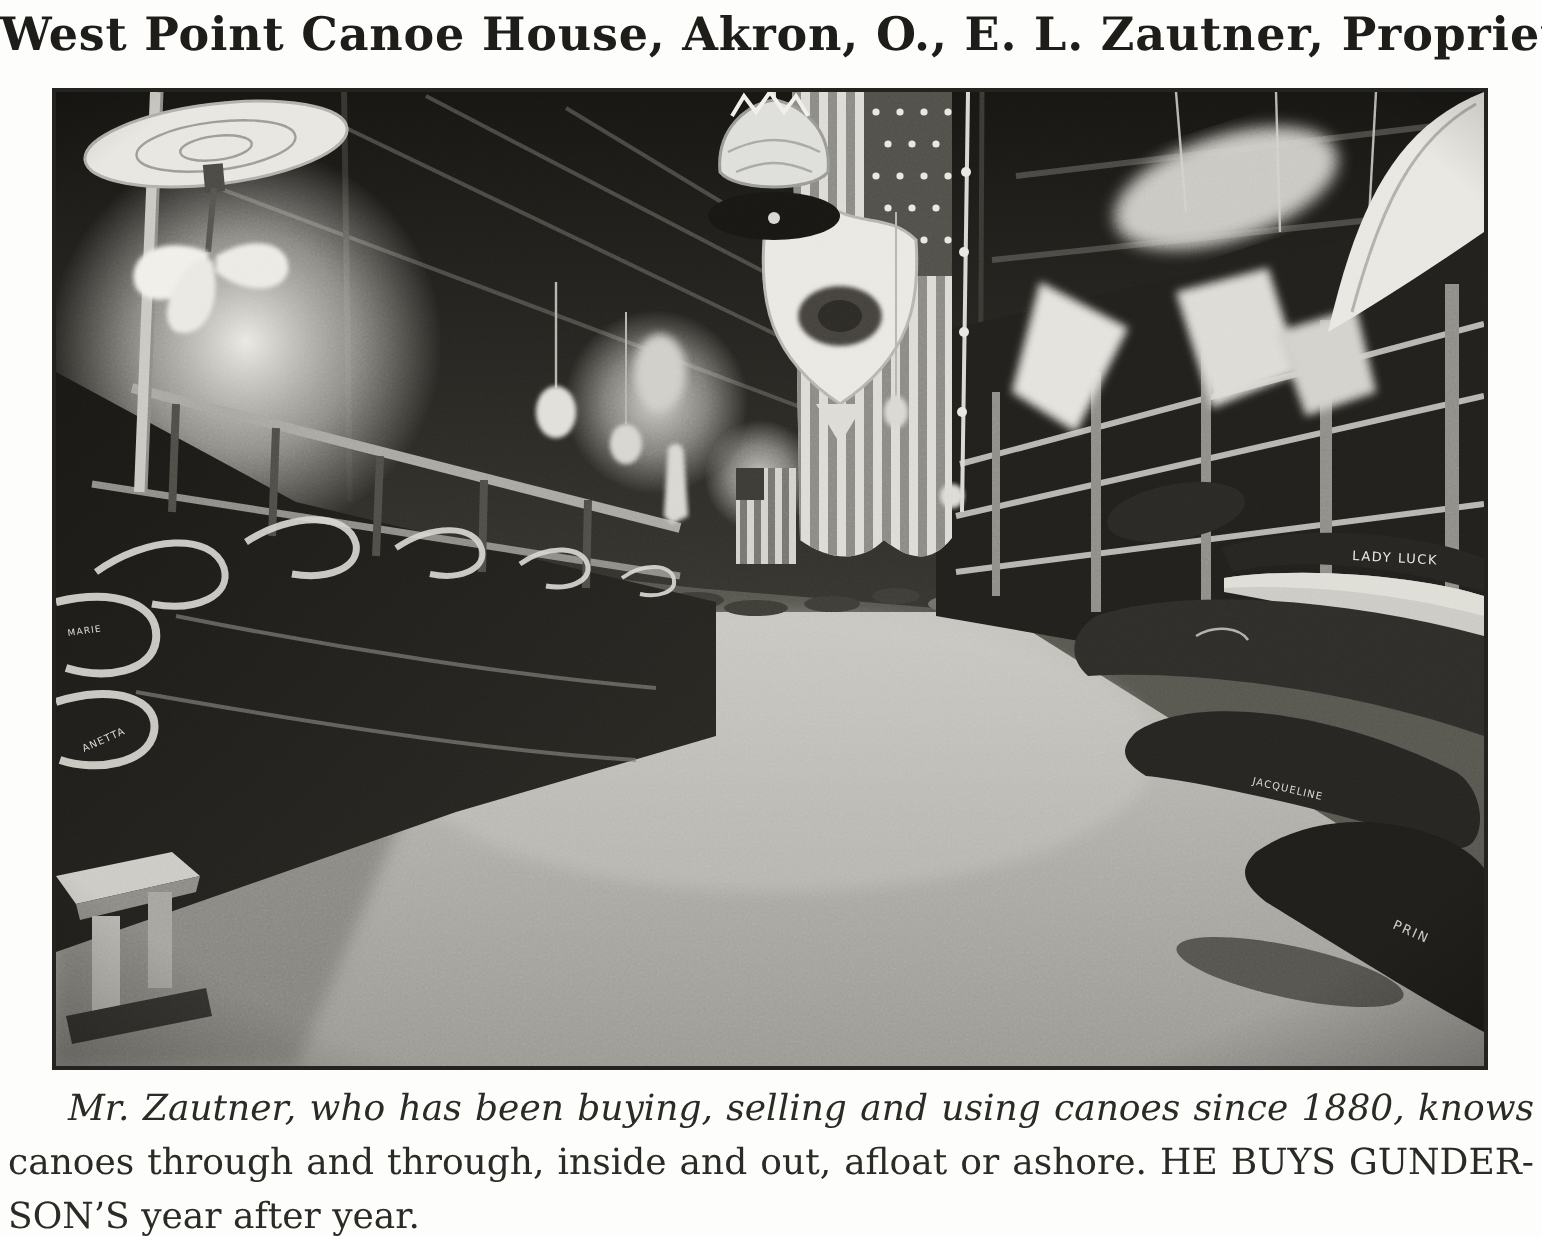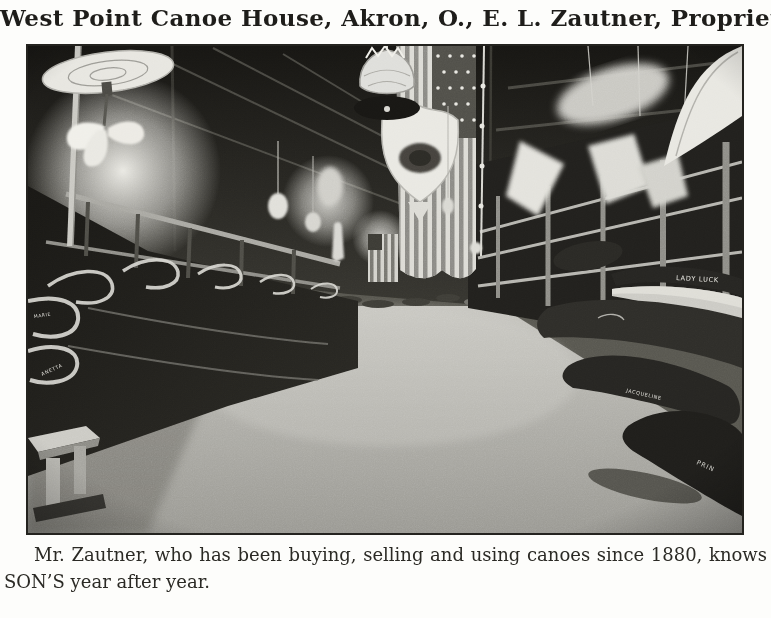--- a/index.html
+++ b/index.html
@@ -15,21 +15,21 @@
   .photo{
     position:absolute;left:26px;top:44px;width:714px;height:487px;
     border:2px solid #24231f;background:#55544e;box-sizing:content-box;
   }
   .photo svg{display:block;}
   .caption{
     position:absolute;left:4px;top:541px;width:763px;
     font-size:18px;line-height:27px;color:#2b2a25;
   }
   .cap-just{text-align:justify;text-align-last:justify;}
-  .cap-first{text-indent:30px;}
+  .cap-first{text-indent:30px;font-style:italic;}
   .cap-last{text-align:left;}
   svg text{font-family:"DejaVu Sans","Liberation Sans",sans-serif;}
 </style>
 </head>
 <body>
 
 <div class="page">
 
   <div class="title">West Point Canoe House, Akron, O., E. L. Zautner, Proprietor</div>
 
@@ -302,16 +302,17 @@
         <path d="M5,462 L75,448 L78,462 L8,476 Z" fill="#34332f"></path>
       </g>
 
       <rect width="714" height="487" filter="url(#grainF)" opacity="0.20" style="mix-blend-mode:overlay"></rect>
       <rect width="714" height="487" fill="url(#vign)"></rect>
     </svg>
   </div>
 
   <div class="caption">
     <div class="cap-just cap-first">Mr. Zautner, who has been buying, selling and using canoes since 1880, knows</div>
+    <div class="cap-just">canoes through and through, inside and out, afloat or ashore.  HE BUYS GUNDER-</div>
     <div class="cap-last">SON’S year after year.</div>
   </div>
 
 </div>
 
 </body></html>

